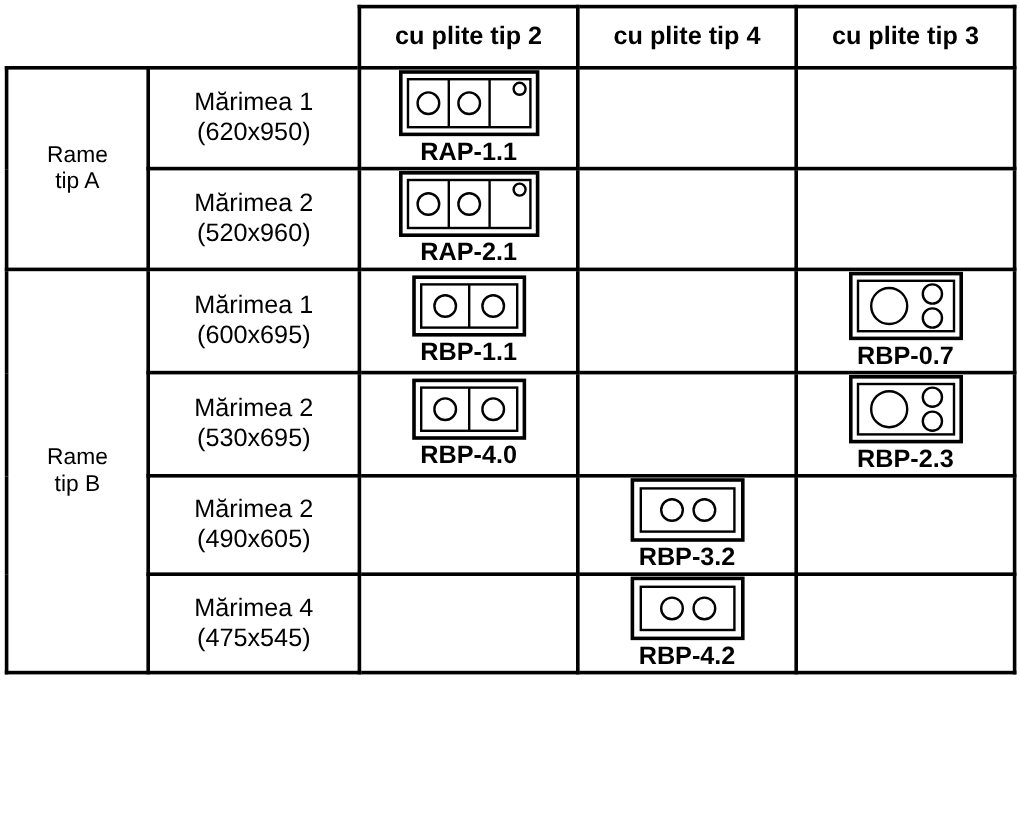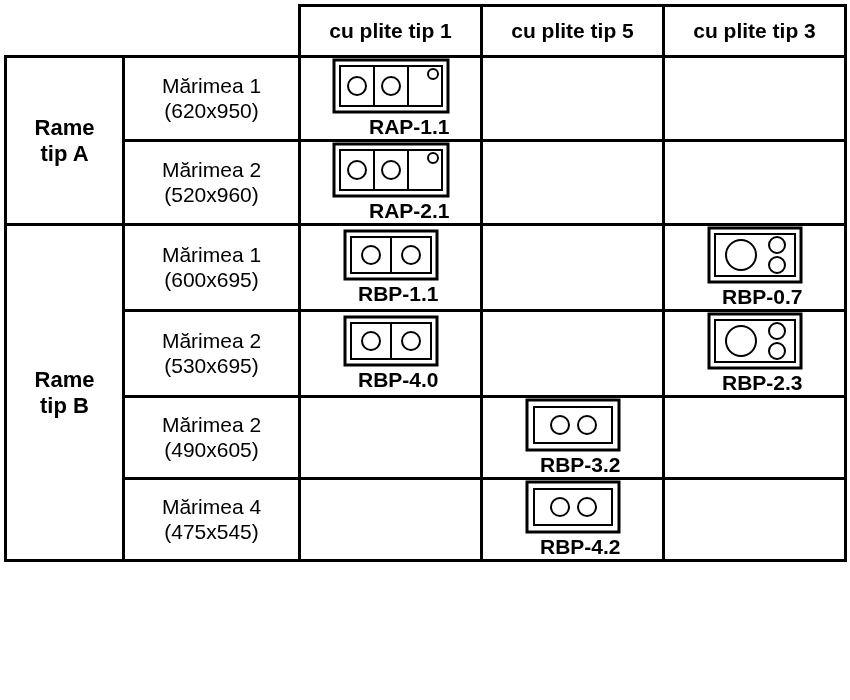--- a/index.html
+++ b/index.html
@@ -44,39 +44,39 @@
     font-weight: bold;
   }
   td.corner-blank {
     border: none !important;
   }
   
   td.corner-blank.nb { border: 0 none !important; }
 
   
   td.rame-label {
-    font-size: 22px;
-    font-weight: bold;
+    font-size: 19px;
+    font-weight: normal;
     line-height: 1.15;
   }
   
   td.size-label {
     font-size: 21px;
     font-weight: normal;
     text-align: left;
     padding-left: 18px;
     line-height: 1.18;
   }
   
   td.product-cell {
     padding: 6px 4px 8px 4px;
   }
   .prod {
     display: inline-block;
-    text-align: right;
+    text-align: center;
   }
   .prod .code {
     font-size: 21px;
     font-weight: bold;
     margin-top: 1px;
     white-space: nowrap;
   }
   .hob {
     display: block;
     margin: 0 auto;
@@ -93,22 +93,22 @@
       <col class="c-size">
       <col class="c-plite">
       <col class="c-plite">
       <col class="c-plite">
     </colgroup>
     <tbody>
 
       <tr class="header-row">
         <td class="corner-blank nb"></td>
         <td class="corner-blank nb"></td>
-        <td>cu plite tip 1</td>
-        <td>cu plite tip 5</td>
+        <td>cu plite tip 2</td>
+        <td>cu plite tip 4</td>
         <td>cu plite tip 3</td>
       </tr>
 
       <tr>
         <td class="rame-label" rowspan="2">
           <div>Rame</div>
           <div>tip A</div>
         </td>
         <td class="size-label">
           <div>Mărimea 1</div>

